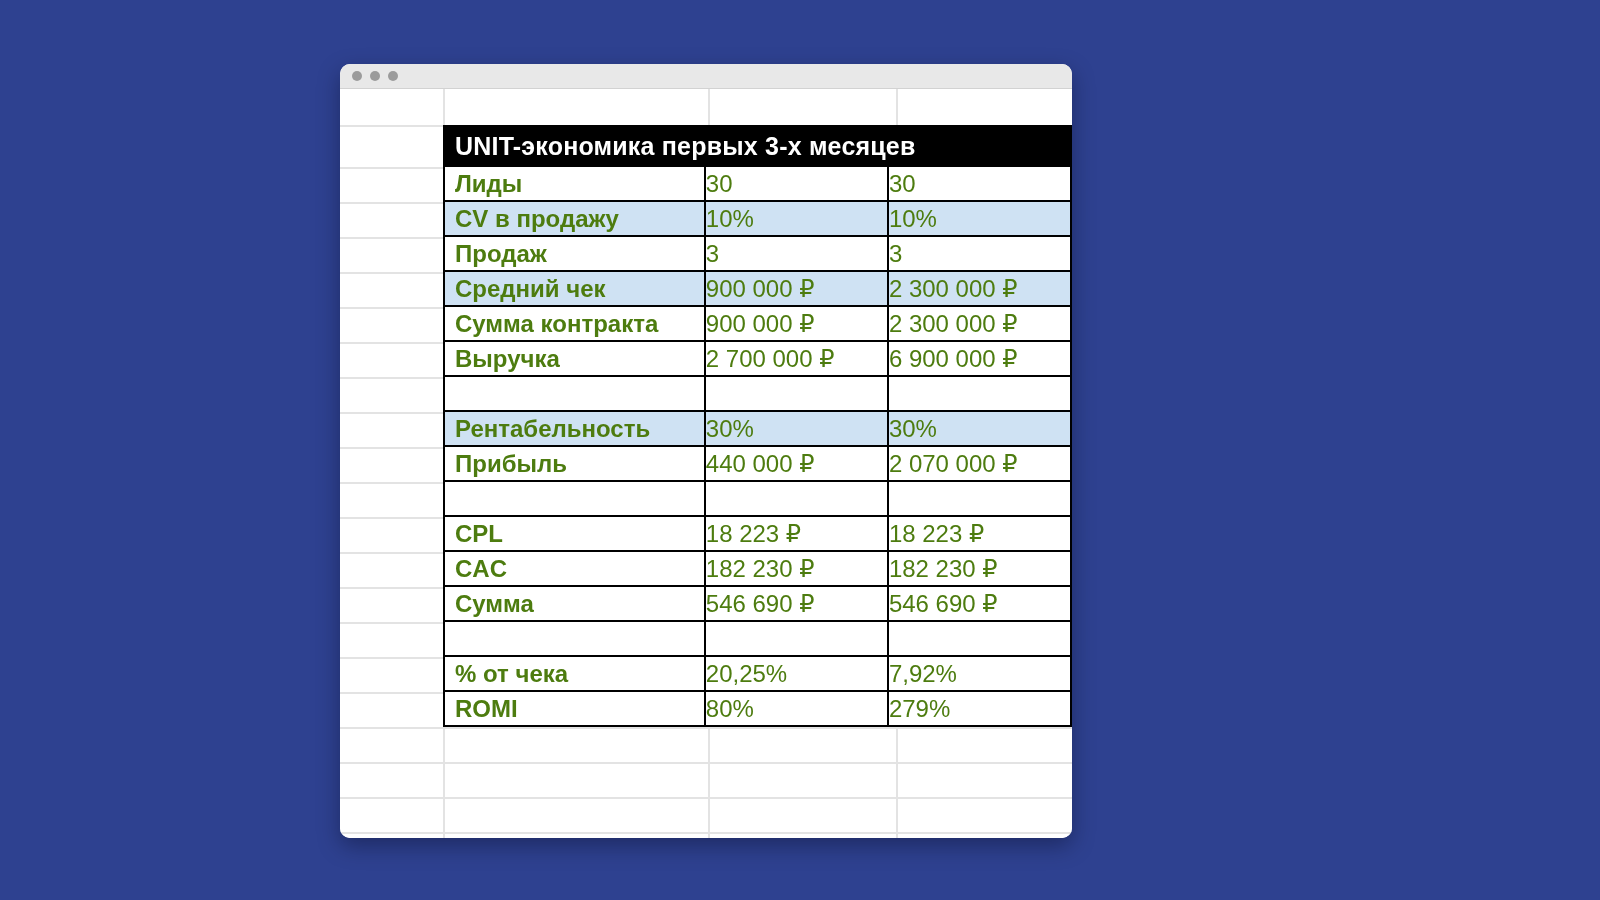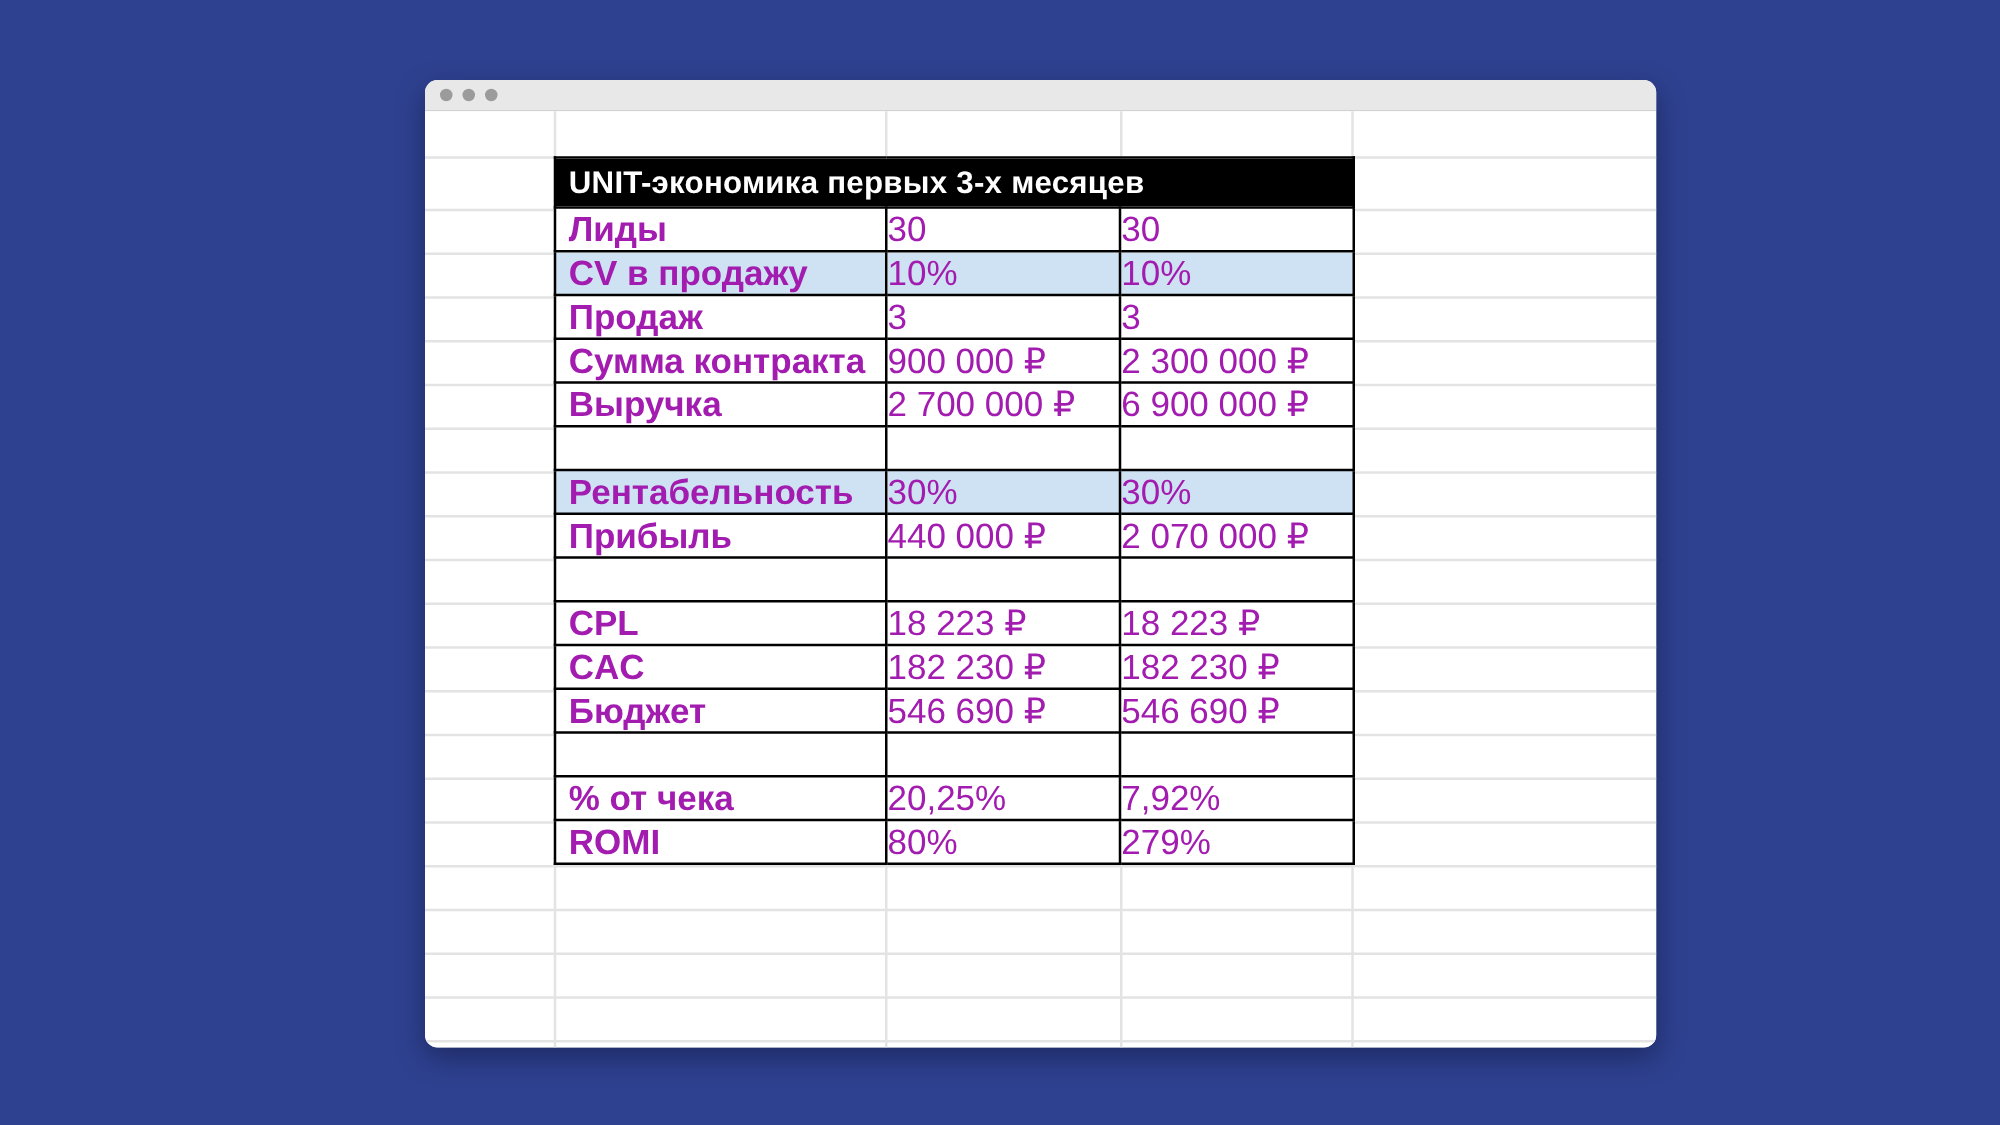--- a/index.html
+++ b/index.html
@@ -3,21 +3,21 @@
 <meta charset="utf-8">
 <style>
   html,body{margin:0;padding:0;}
   body{
     width:1600px;height:900px;
     background:#2e4190;
     font-family:"Liberation Sans","DejaVu Sans",sans-serif;
     position:relative;overflow:hidden;
   }
   .window{
-    position:absolute;left:340px;top:64px;width:985px;height:774px;
+    position:absolute;left:340px;top:64px;width:732px;height:774px;
     background:#ffffff;border-radius:10px;overflow:hidden;
     box-shadow:0 8px 22px rgba(0,0,20,0.35);
   }
   .titlebar{
     position:absolute;left:0;top:0;right:0;height:24px;
     background:#e8e8e8;border-bottom:1px solid #d2d2d2;
     display:flex;align-items:center;padding-left:12px;gap:8px;
   }
   .tb-dot{width:10px;height:10px;border-radius:50%;background:#9b9b9b;}
   .grid{
@@ -25,21 +25,21 @@
   }
   .gridline-v{position:absolute;top:0;bottom:0;width:2px;background:#e3e3e3;}
   .gridline-h{position:absolute;left:0;right:0;height:2px;background:#e3e3e3;}
   .unit-table{
     position:absolute;left:103px;top:36px;
     border-collapse:collapse;table-layout:fixed;
     background:#ffffff;z-index:2;
   }
   .unit-table td,.unit-table th{
     border:2px solid #000000;
-    font-size:28px;color:#a21caf;
+    font-size:24px;color:#4d7c0f;
     padding:0;overflow:hidden;white-space:nowrap;
     height:33px;vertical-align:middle;
   }
   .unit-table th.title-cell{
     background:#000000;color:#ffffff;
     font-size:25px;font-weight:800;text-align:left;
     padding-left:10px;height:38px;letter-spacing:0.2px;
   }
   .unit-table td.label{font-weight:700;text-align:left;padding-left:10px;}
   .unit-table td.val{font-weight:400;padding-right:10px;}
@@ -104,20 +104,25 @@
           <tr class="hl">
             <td class="label">CV в продажу</td>
             <td class="val">10%</td>
             <td class="val">10%</td>
           </tr>
           <tr>
             <td class="label">Продаж</td>
             <td class="val">3</td>
             <td class="val">3</td>
           </tr>
+          <tr class="hl">
+            <td class="label">Средний чек</td>
+            <td class="val">900 000 ₽</td>
+            <td class="val">2 300 000 ₽</td>
+          </tr>
           <tr>
             <td class="label">Сумма контракта</td>
             <td class="val">900 000 ₽</td>
             <td class="val">2 300 000 ₽</td>
           </tr>
           <tr>
             <td class="label">Выручка</td>
             <td class="val">2 700 000 ₽</td>
             <td class="val">6 900 000 ₽</td>
           </tr>
@@ -145,21 +150,21 @@
             <td class="label">CPL</td>
             <td class="val">18 223 ₽</td>
             <td class="val">18 223 ₽</td>
           </tr>
           <tr>
             <td class="label">CAC</td>
             <td class="val">182 230 ₽</td>
             <td class="val">182 230 ₽</td>
           </tr>
           <tr>
-            <td class="label">Бюджет</td>
+            <td class="label">Сумма</td>
             <td class="val">546 690 ₽</td>
             <td class="val">546 690 ₽</td>
           </tr>
           <tr>
             <td class="label"></td>
             <td class="val"></td>
             <td class="val"></td>
           </tr>
           <tr>
             <td class="label">% от чека</td>

